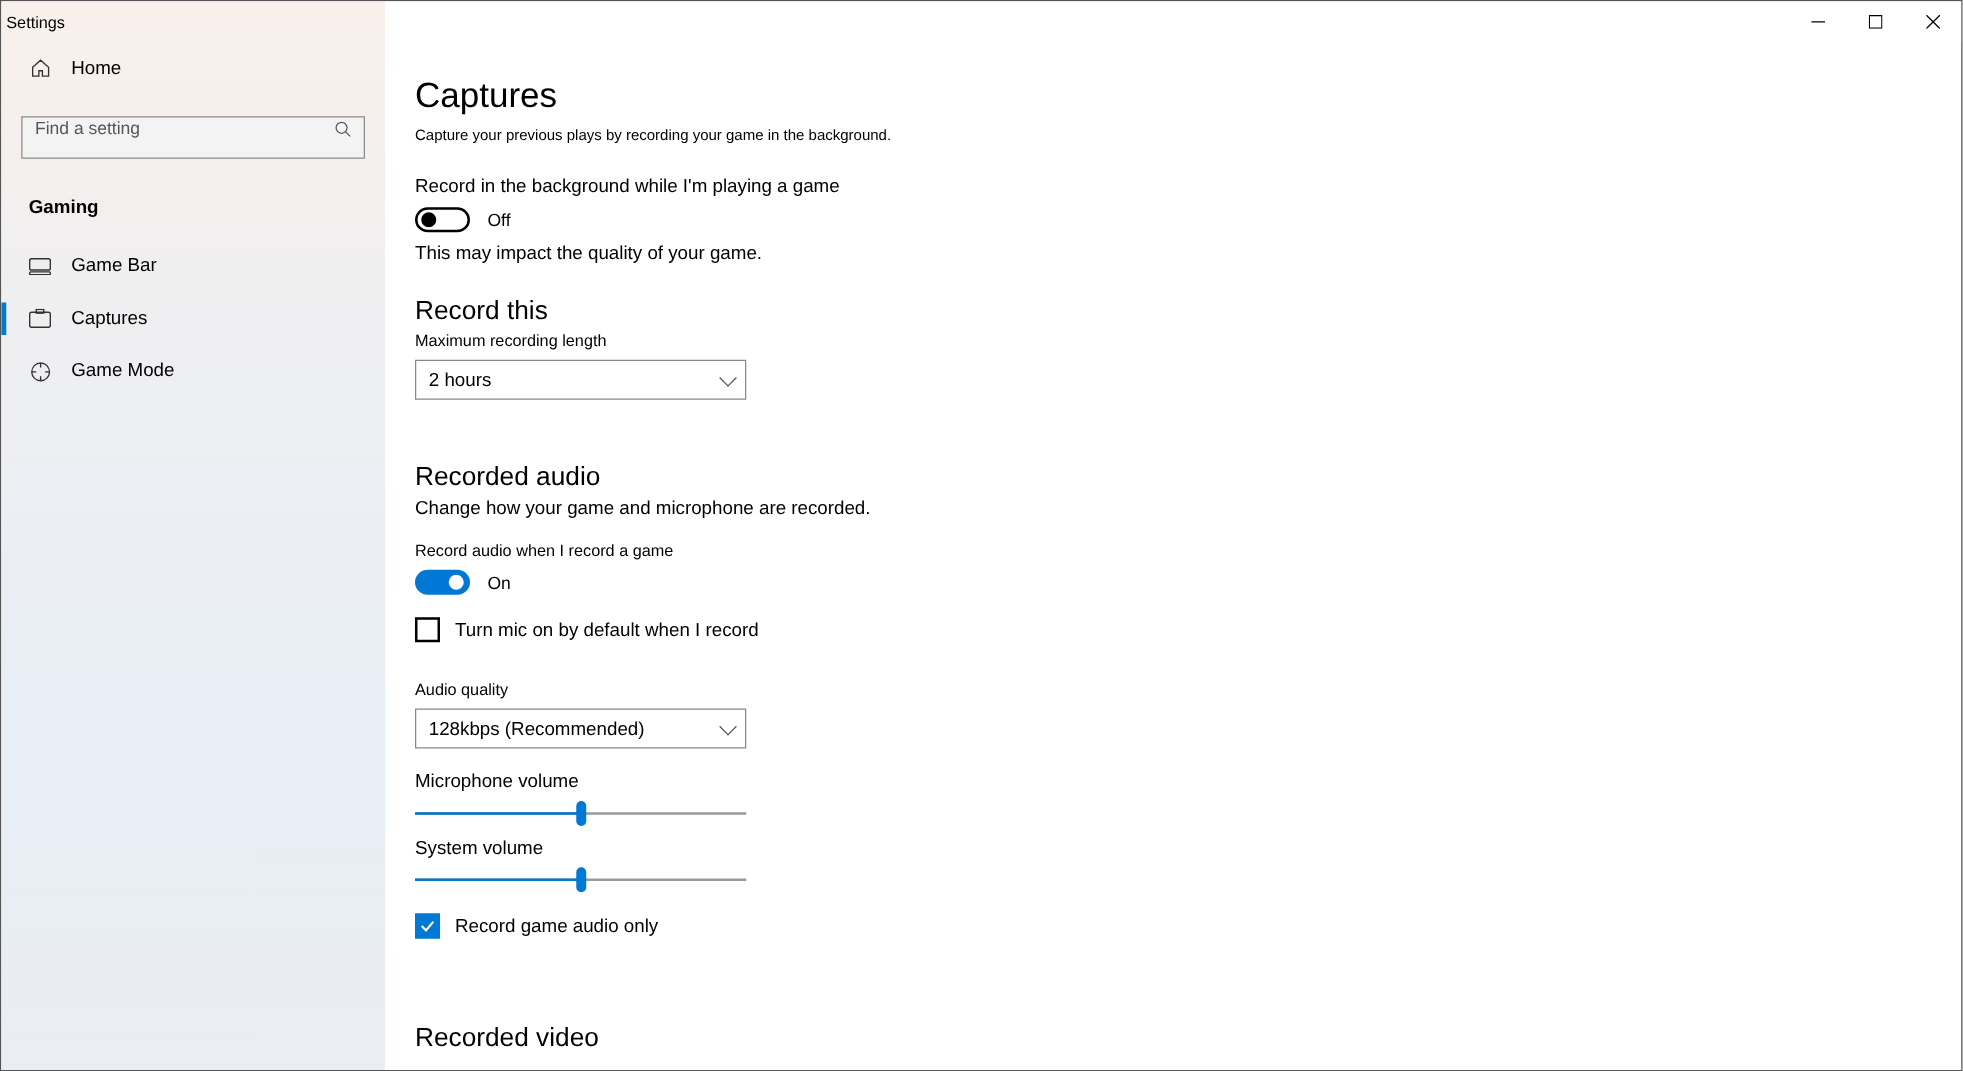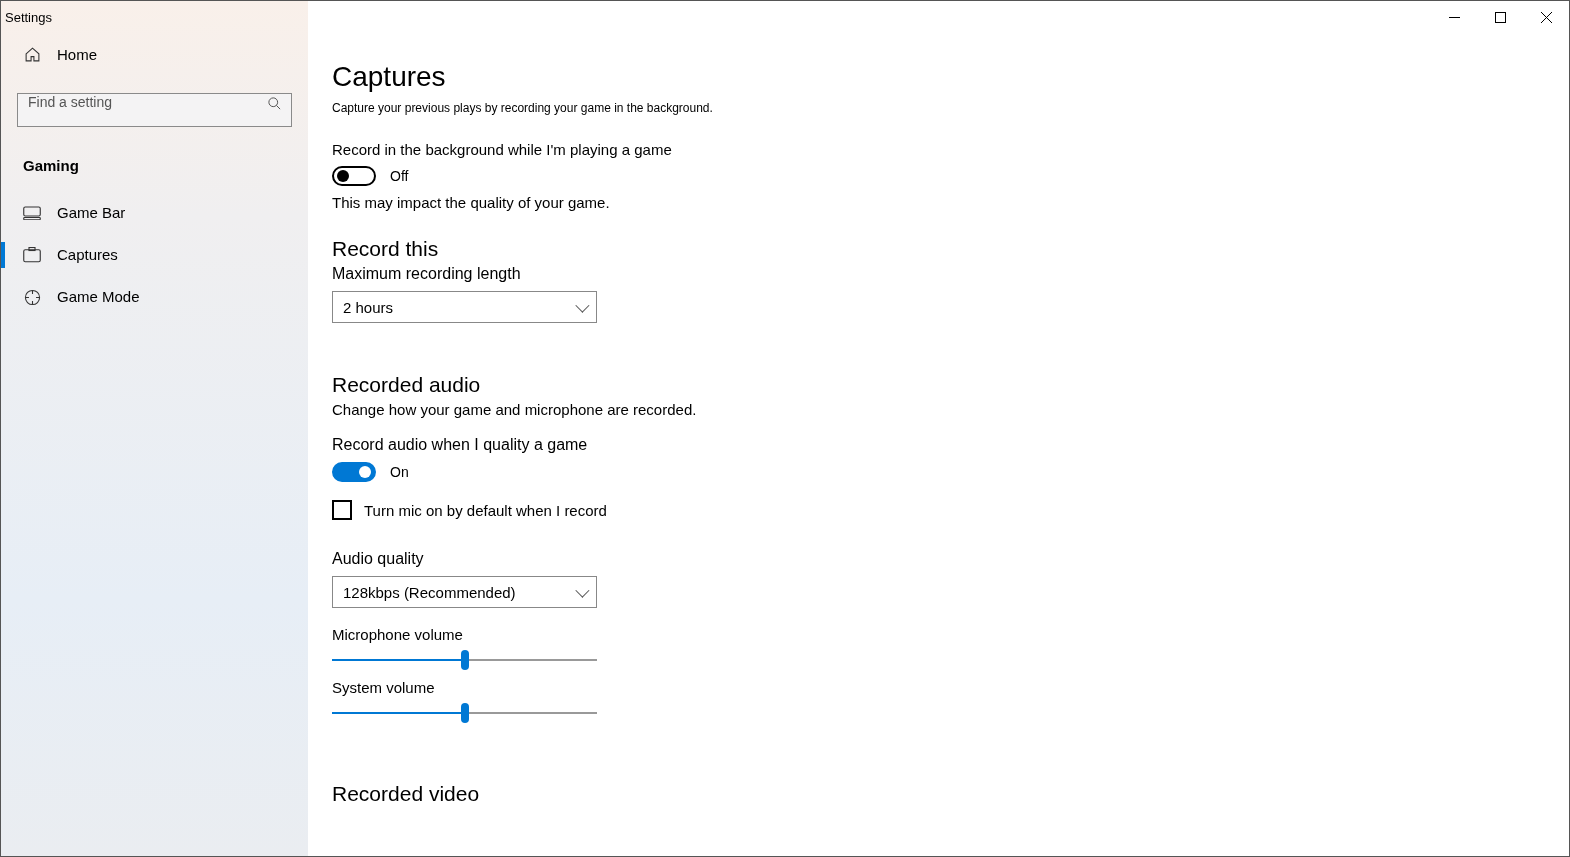--- a/index.html
+++ b/index.html
@@ -65,21 +65,21 @@
 .side-item.active::before {
   content:""; position:absolute; left:0; top:8px; bottom:8px; width:4px; background:#0078d4;
 }
 .side-icon { width: 18px; height: 18px; display:flex; align-items:center; justify-content:center; }
 
 
 .main { flex:1; padding: 28px 40px 20px 24px; overflow-y:auto; }
 .page-title { font-size: 28px; font-weight: 400; margin-bottom: 8px; }
 .page-sub { font-size: 12px; margin-bottom: 26px; }
 .field-label { font-size: 15px; margin-bottom: 8px; }
-.sub-label { font-size: 16px; margin-bottom: 8px; }
+.sub-label { font-size: 13px; margin-bottom: 8px; }
 .note { font-size: 15px; margin-top: 6px; }
 
 .toggle { display:flex; align-items:center; gap: 14px; margin: 8px 0; }
 .toggle-off {
   width: 44px; height: 20px; border: 2px solid #000; border-radius: 12px; position:relative; background:#fff;
 }
 .toggle-off::after { content:""; position:absolute; left:3px; top:2px; width:12px; height:12px; background:#000; border-radius:50%; }
 .toggle-on {
   width: 44px; height: 20px; border: 2px solid #0078d4; border-radius: 12px; position:relative; background:#0078d4;
 }
@@ -213,21 +213,21 @@
         <div class="sub-label">Maximum recording length</div>
         <div class="select">
           <span>2 hours</span>
           <span class="chev"></span>
         </div>
 
         <div class="spacer-md"></div>
         <div class="section-h">Recorded audio</div>
         <div class="section-sub">Change how your game and microphone are recorded.</div>
 
-        <div class="sub-label">Record audio when I quality a game</div>
+        <div class="sub-label">Record audio when I record a game</div>
         <div class="toggle">
           <div class="toggle-on"></div>
           <span>On</span>
         </div>
 
         <div class="checkbox-row">
           <div class="cb"></div>
           <span>Turn mic on by default when I record</span>
         </div>
 
@@ -249,20 +249,28 @@
 
         <div class="slider-label" style="margin-top:4px;">System volume</div>
         <div class="slider-wrap">
           <div class="slider">
             <div class="track"></div>
             <div class="track-fill" style="width:50%;"></div>
             <div class="thumb" style="left:50%;"></div>
           </div>
         </div>
 
+        <div class="checkbox-row">
+          <div class="cb checked">
+            <svg width="14" height="14" viewBox="0 0 24 24" fill="none" stroke-width="3">
+                <polyline points="4,12 10,18 20,6"></polyline>
+              </svg>
+          </div>
+          <span>Record game audio only</span>
+        </div>
 
         <div class="spacer-md"></div>
         <div class="section-h">Recorded video</div>
 
       </div>
     </div>
 
   </div>
 </div>
 

